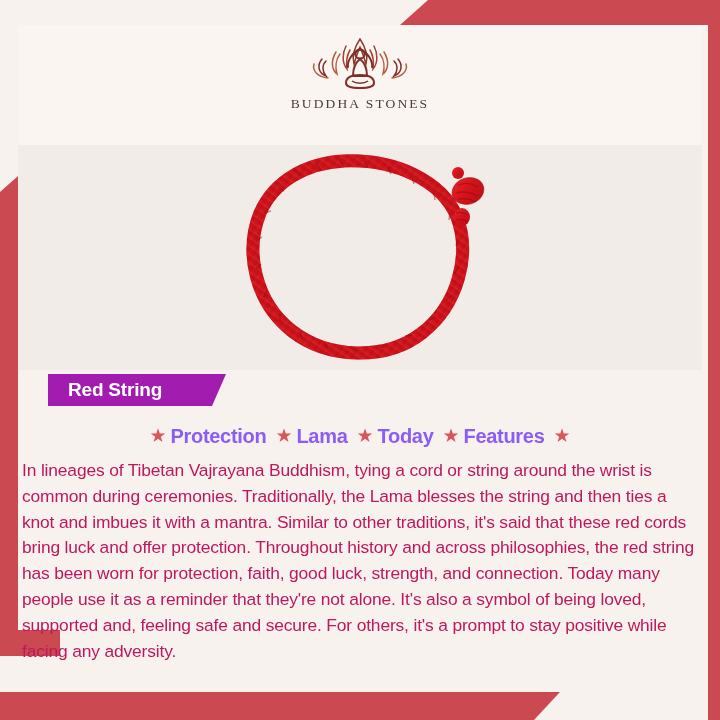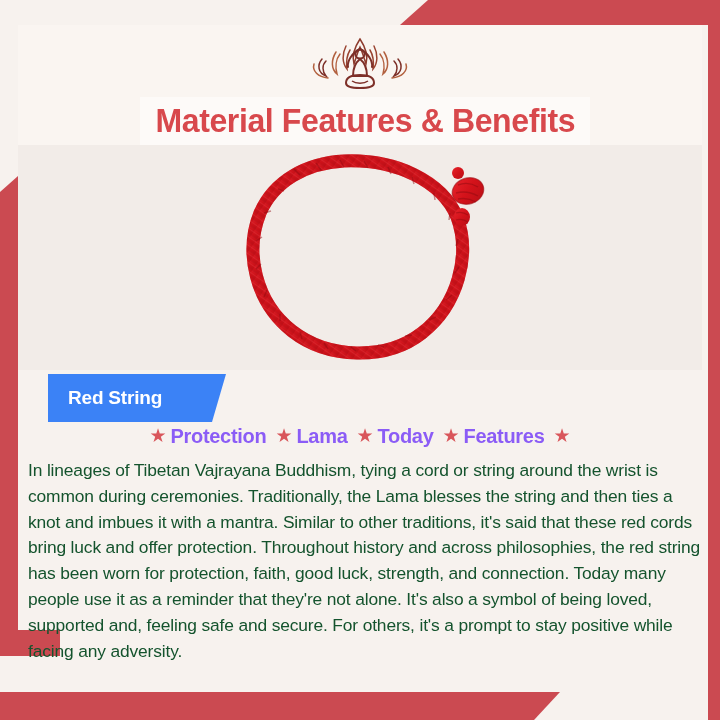--- a/index.html
+++ b/index.html
@@ -106,22 +106,22 @@
     width:684px; height:225px;
     background:#f2ece8;
     overflow:hidden;
   }
   .bracelet { position:absolute; left:218px; top:2px; }
 
   
   .rs-banner {
     position:absolute;
     left:48px; top:374px;
-    width:178px; height:48px;
-    background:#3b82f6;
+    width:178px; height:32px;
+    background:#a21caf;
     clip-path:polygon(0 0, 100% 0, calc(100% - 14px) 100%, 0 100%);
     display:flex; align-items:center;
   }
   .rs-label {
     margin-left:20px;
     color:#ffffff;
     font-size:19px;
     font-weight:bold;
     letter-spacing:-0.2px;
   }
@@ -151,25 +151,25 @@
   .benefit .btxt {
     color:#8b5cf6;
     font-size:20px;
     font-weight:bold;
     letter-spacing:-0.3px;
   }
 
   
   .body-copy {
     position:absolute;
-    left:28px; top:458px;
+    left:22px; top:458px;
     width:676px;
     font-size:17.4px;
     line-height:25.8px;
-    color:#14532d;
+    color:#be185d;
     font-weight:500;
     letter-spacing:-0.15px;
     text-align:left;
   }
 </style>
 </head>
 <body>
 
 <div id="page">
 
@@ -209,23 +209,20 @@
         <circle cx="60" cy="21" r="4.6" fill="none" stroke="#7d2f28" stroke-width="2"></circle>
         <path d="M60 26 C55 30, 53 37, 53 43 L67 43 C67 37, 65 30, 60 26 Z" fill="none" stroke="#7d2f28" stroke-width="2"></path>
 
         <path d="M46 50 C46 44, 52 42, 60 42 C68 42, 74 44, 74 50 C74 54, 68 55, 60 55 C52 55, 46 54, 46 50 Z" fill="none" stroke="#7d2f28" stroke-width="2"></path>
         <path d="M52 48 C56 51, 64 51, 68 48" fill="none" stroke="#7d2f28" stroke-width="1.5"></path>
       </svg>
       <div class="logo-word">BUDDHA STONES</div>
     </div>
   </div>
 
-  <div class="title-plate">
-    <div class="title-text">Material Features &amp; Benefits</div>
-  </div>
 
   <div class="hero">
     <svg class="bracelet" width="250" height="222" viewBox="0 0 250 222">
       <defs>
         <linearGradient id="cordg" x1="0" y1="0" x2="1" y2="1">
           <stop offset="0%" stop-color="#e8242c"></stop>
           <stop offset="50%" stop-color="#d3121a"></stop>
           <stop offset="100%" stop-color="#b80f16"></stop>
         </linearGradient>
         <pattern id="braid" width="7" height="7" patternUnits="userSpaceOnUse" patternTransform="rotate(35)">

